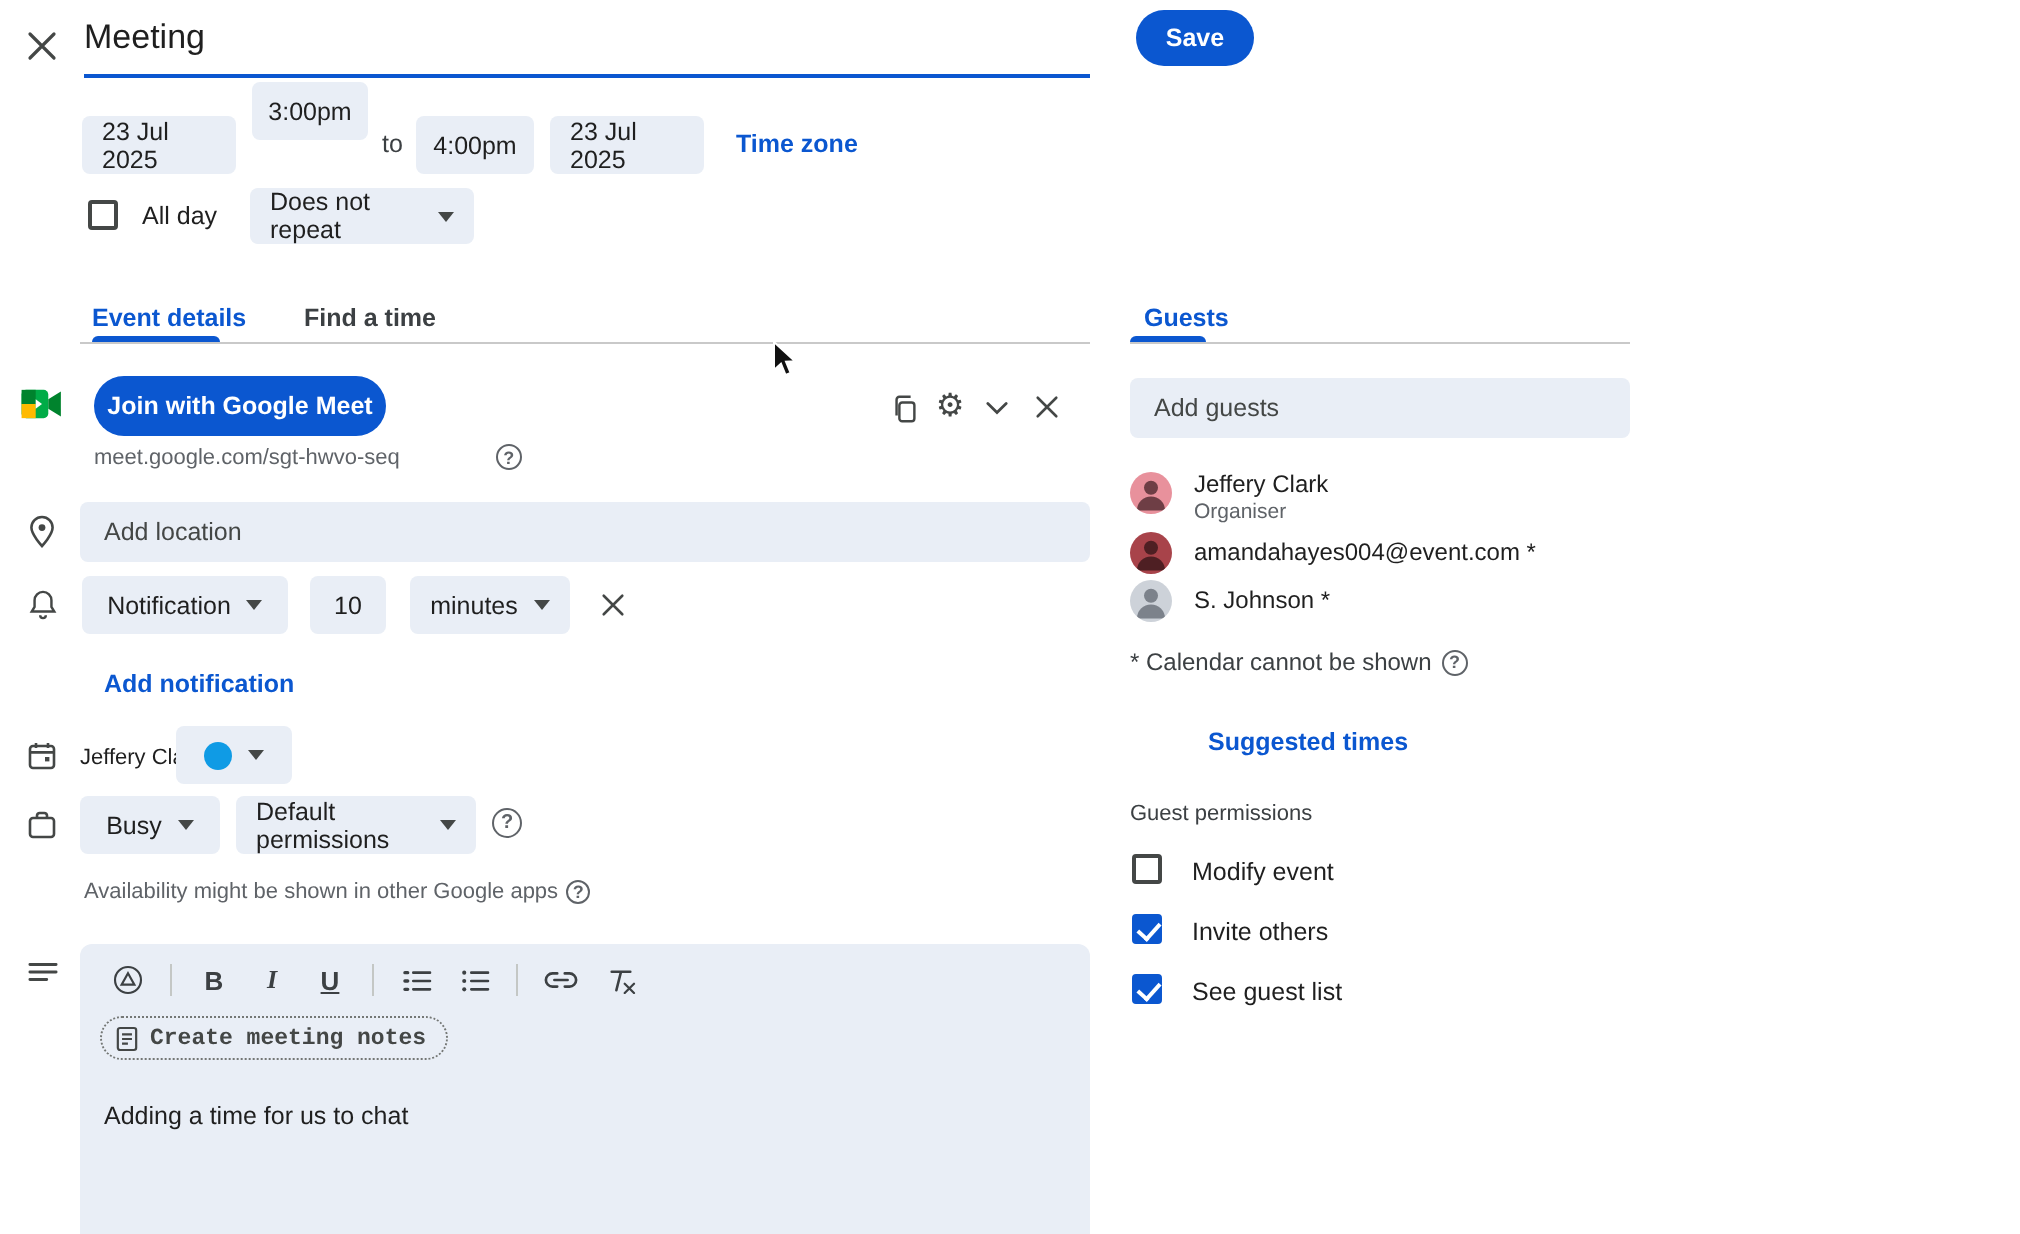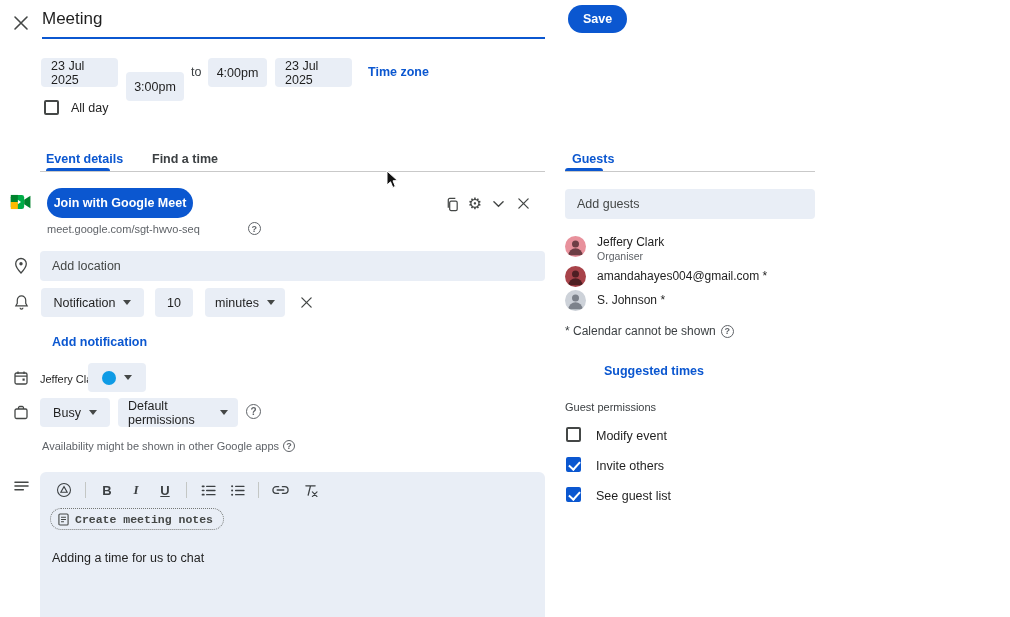--- a/index.html
+++ b/index.html
@@ -60,28 +60,32 @@
   <div class="icon-btn" style="left:11px; top:13px; width:20px; height:20px;">
     <svg width="16" height="16" viewBox="0 0 16 16">
         <path d="M2 2 L14 14 M14 2 L2 14" stroke="#444746" stroke-width="1.6" stroke-linecap="round"></path>
       </svg>
   </div>
   <div class="abs" style="left:42px; top:9px; font-size:17px; color:#1f1f1f;">Meeting</div>
   <div class="abs" style="left:42px; top:37px; width:503px; height:2px; background:var(--primary);"></div>
   <button class="pill-btn" style="left:568px; top:5px; width:59px; height:28px;">Save</button>
 
   <div class="chip" style="left:41px; top:58px; width:77px;">23 Jul 2025</div>
-  <div class="chip" style="left:126px; top:72px; width:58px;">3:00pm</div>
+  <div class="chip" style="left:126px; top:41px; width:58px;">3:00pm</div>
   <div class="abs" style="left:191px; top:65px; font-size:12.5px; color:#3c4043;">to</div>
   <div class="chip" style="left:208px; top:58px; width:59px;text-align:right;">4:00pm</div>
   <div class="chip" style="left:275px; top:58px; width:77px;">23 Jul 2025</div>
   <div class="link" style="left:368px; top:65px;">Time zone</div>
 
   <div class="checkbox" style="left:44px; top:100px;"></div>
   <div class="cb-label" style="left:71px; top:101px;">All day</div>
+  <div class="chip" style="left:125px; top:94px; width:112px; height:28px;">
+    <span>Does not repeat</span>
+    <span class="caret"></span>
+  </div>
 
   <div class="tab active" style="left:46px; top:152px;">Event details</div>
   <div class="tab inactive" style="left:130px; top:152px;padding-left:22px;">Find a time</div>
   <div class="tab-underline" style="left:46px; top:168px; width:64px;"></div>
   <div class="divider-h" style="left:40px; top:171px; width:505px;"></div>
 
   <div class="tab active" style="left:572px; top:152px;">Guests</div>
   <div class="tab-underline" style="left:565px; top:168px; width:38px;"></div>
   <div class="divider-h" style="left:565px; top:171px; width:250px;"></div>
 
@@ -254,21 +258,21 @@
   </div>
   <div class="guest-name" style="left:597px; top:235px;">Jeffery Clark</div>
   <div class="guest-sub" style="left:597px; top:250px;">Organiser</div>
 
   <div class="avatar" style="left:565px; top:266px; background:#a8434a;">
     <svg width="21" height="21" viewBox="0 0 24 24">
         <circle cx="12" cy="9" r="4" fill="rgba(40,15,18,.7)"></circle>
         <path d="M4 22 a8 8 0 0 1 16 0 Z" fill="rgba(40,15,18,.7)"></path>
       </svg>
   </div>
-  <div class="guest-name" style="left:597px; top:269px;">amandahayes004@gmail.com *</div>
+  <div class="guest-name" style="left:597px; top:269px;">amandahayes004@event.com *</div>
 
   <div class="avatar" style="left:565px; top:290px; background:#cdd2d9;">
     <svg width="21" height="21" viewBox="0 0 24 24">
         <circle cx="12" cy="9" r="4" fill="rgba(90,95,105,.7)"></circle>
         <path d="M4 22 a8 8 0 0 1 16 0 Z" fill="rgba(90,95,105,.7)"></path>
       </svg>
   </div>
   <div class="guest-name" style="left:597px; top:293px;">S. Johnson *</div>
 
   <div class="abs" style="left:565px; top:324px; font-size:12px; color:#3c4043; display:flex; align-items:center; gap:5px;">

